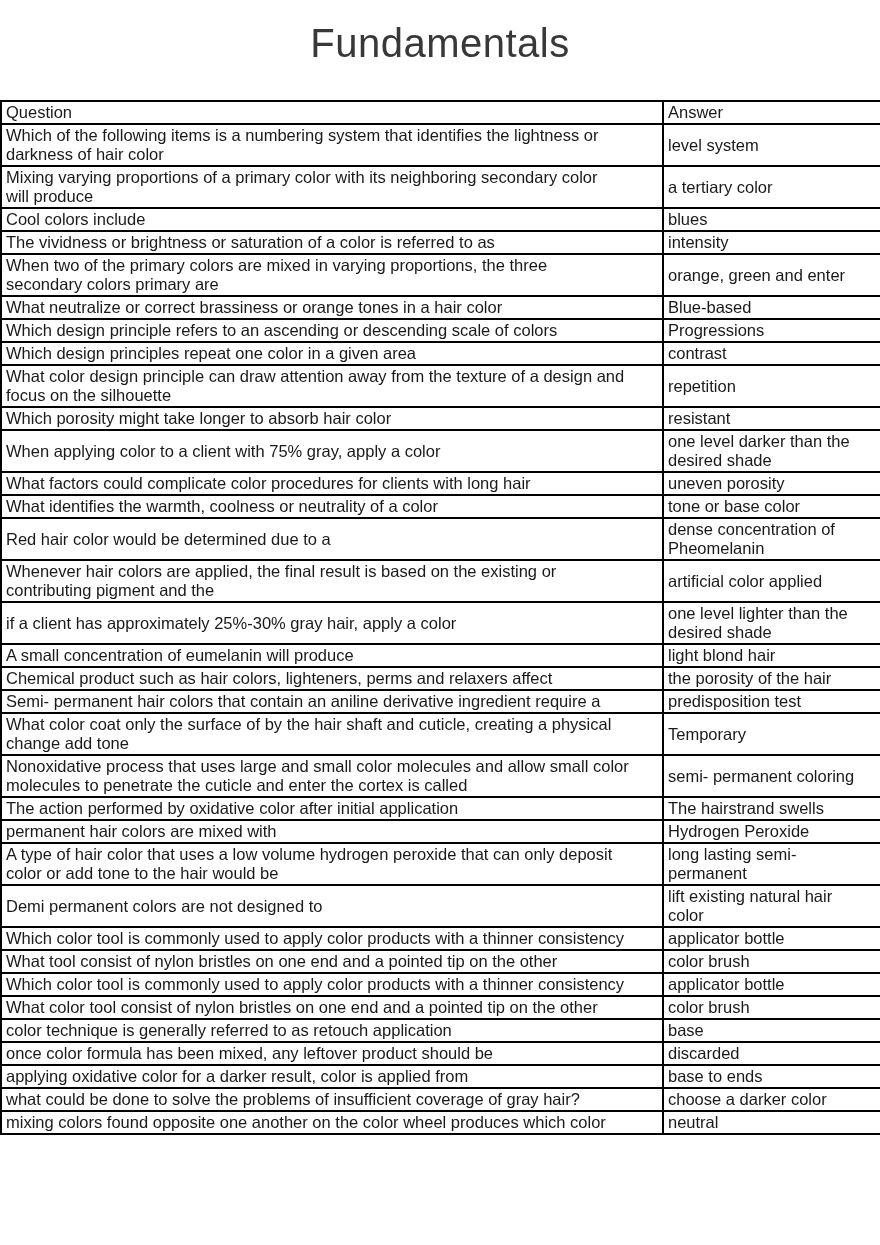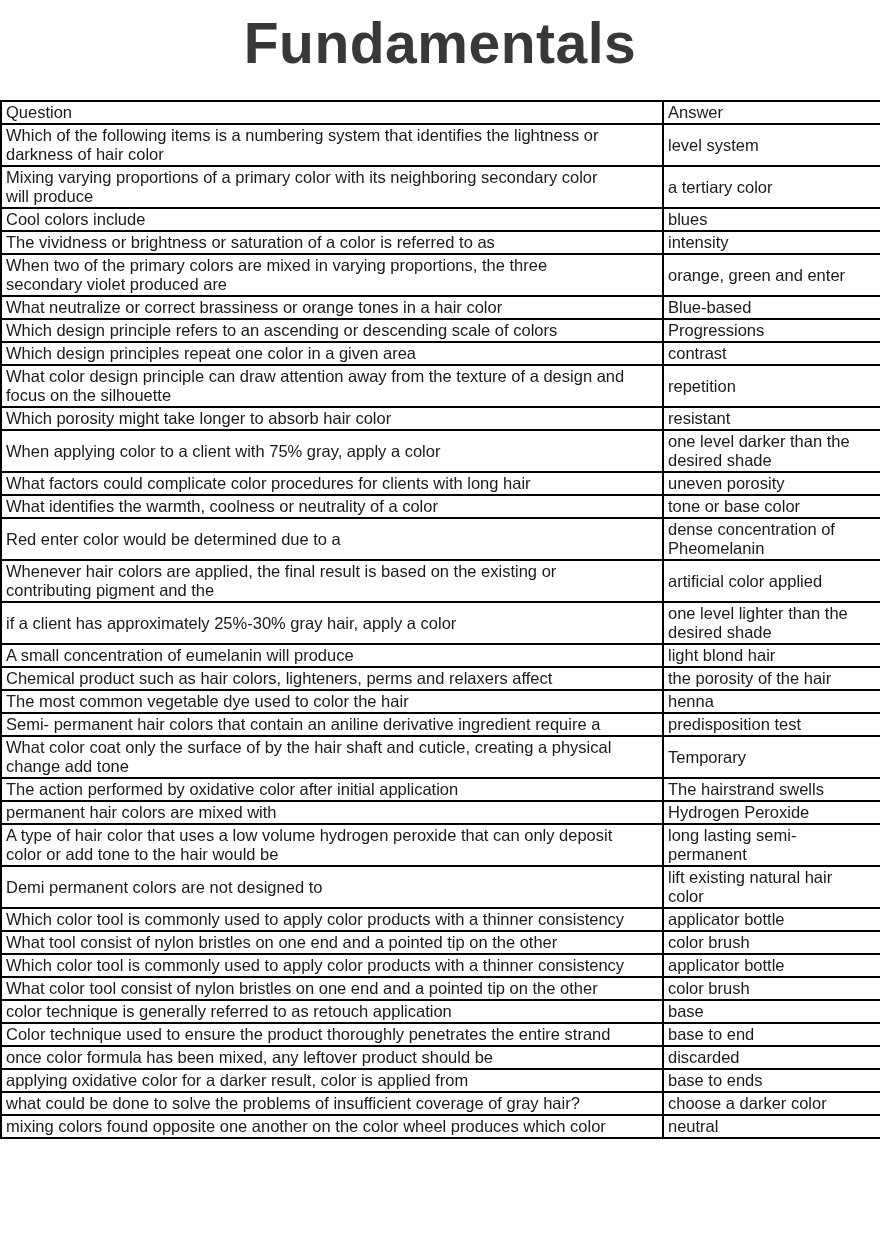--- a/index.html
+++ b/index.html
@@ -13,23 +13,23 @@
     color: #1a1a1a;
   }
   .page {
     width: 880px;
   }
   .page-title {
     margin: 0;
     padding-top: 6px;
     height: 74px;
     text-align: center;
-    font-size: 57px;
+    font-size: 40px;
     line-height: 74px;
-    font-weight: 700;
+    font-weight: 400;
     color: #383838;
     letter-spacing: 0.5px;
   }
   .title-gap {
     height: 20px;
   }
   table.qa-table {
     border-collapse: collapse;
     table-layout: fixed;
     width: 880px;
@@ -81,21 +81,21 @@
         <tr>
           <td>Cool colors include</td>
           <td>blues</td>
         </tr>
         <tr>
           <td>The vividness or brightness or saturation of a color is referred to as</td>
           <td>intensity</td>
         </tr>
         <tr>
           <td>When two of the primary colors are mixed in varying proportions, the three
-secondary violet produced are</td>
+secondary colors primary are</td>
           <td>orange, green and enter</td>
         </tr>
         <tr>
           <td>What neutralize or correct brassiness or orange tones in a hair color</td>
           <td>Blue-based</td>
         </tr>
         <tr>
           <td>Which design principle refers to an ascending or descending scale of colors</td>
           <td>Progressions</td>
         </tr>
@@ -119,21 +119,21 @@
         </tr>
         <tr>
           <td>What factors could complicate color procedures for clients with long hair</td>
           <td>uneven porosity</td>
         </tr>
         <tr>
           <td>What identifies the warmth, coolness or neutrality of a color</td>
           <td>tone or base color</td>
         </tr>
         <tr>
-          <td>Red enter color would be determined due to a</td>
+          <td>Red hair color would be determined due to a</td>
           <td>dense concentration of
 Pheomelanin</td>
         </tr>
         <tr>
           <td>Whenever hair colors are applied, the final result is based on the existing or
 contributing pigment and the</td>
           <td>artificial color applied</td>
         </tr>
         <tr>
           <td>if a client has approximately 25%-30% gray hair, apply a color</td>
@@ -142,31 +142,32 @@
         </tr>
         <tr>
           <td>A small concentration of eumelanin will produce</td>
           <td>light blond hair</td>
         </tr>
         <tr>
           <td>Chemical product such as hair colors, lighteners, perms and relaxers affect</td>
           <td>the porosity of the hair</td>
         </tr>
         <tr>
-          <td>The most common vegetable dye used to color the hair</td>
-          <td>henna</td>
-        </tr>
-        <tr>
           <td>Semi- permanent hair colors that contain an aniline derivative ingredient require a</td>
           <td>predisposition test</td>
         </tr>
         <tr>
           <td>What color coat only the surface of by the hair shaft and cuticle, creating a physical
 change add tone</td>
           <td>Temporary</td>
+        </tr>
+        <tr>
+          <td>Nonoxidative process that uses large and small color molecules and allow small color
+molecules to penetrate the cuticle and enter the cortex is called</td>
+          <td>semi- permanent coloring</td>
         </tr>
         <tr>
           <td>The action performed by oxidative color after initial application</td>
           <td>The hairstrand swells</td>
         </tr>
         <tr>
           <td>permanent hair colors are mixed with</td>
           <td>Hydrogen Peroxide</td>
         </tr>
         <tr>
@@ -192,24 +193,20 @@
           <td>Which color tool is commonly used to apply color products with a thinner consistency</td>
           <td>applicator bottle</td>
         </tr>
         <tr>
           <td>What color tool consist of nylon bristles on one end and a pointed tip on the other</td>
           <td>color brush</td>
         </tr>
         <tr>
           <td>color technique is generally referred to as retouch application</td>
           <td>base</td>
-        </tr>
-        <tr>
-          <td>Color technique used to ensure the product thoroughly penetrates the entire strand</td>
-          <td>base to end</td>
         </tr>
         <tr>
           <td>once color formula has been mixed, any leftover product should be</td>
           <td>discarded</td>
         </tr>
         <tr>
           <td>applying oxidative color for a darker result, color is applied from</td>
           <td>base to ends</td>
         </tr>
         <tr>

